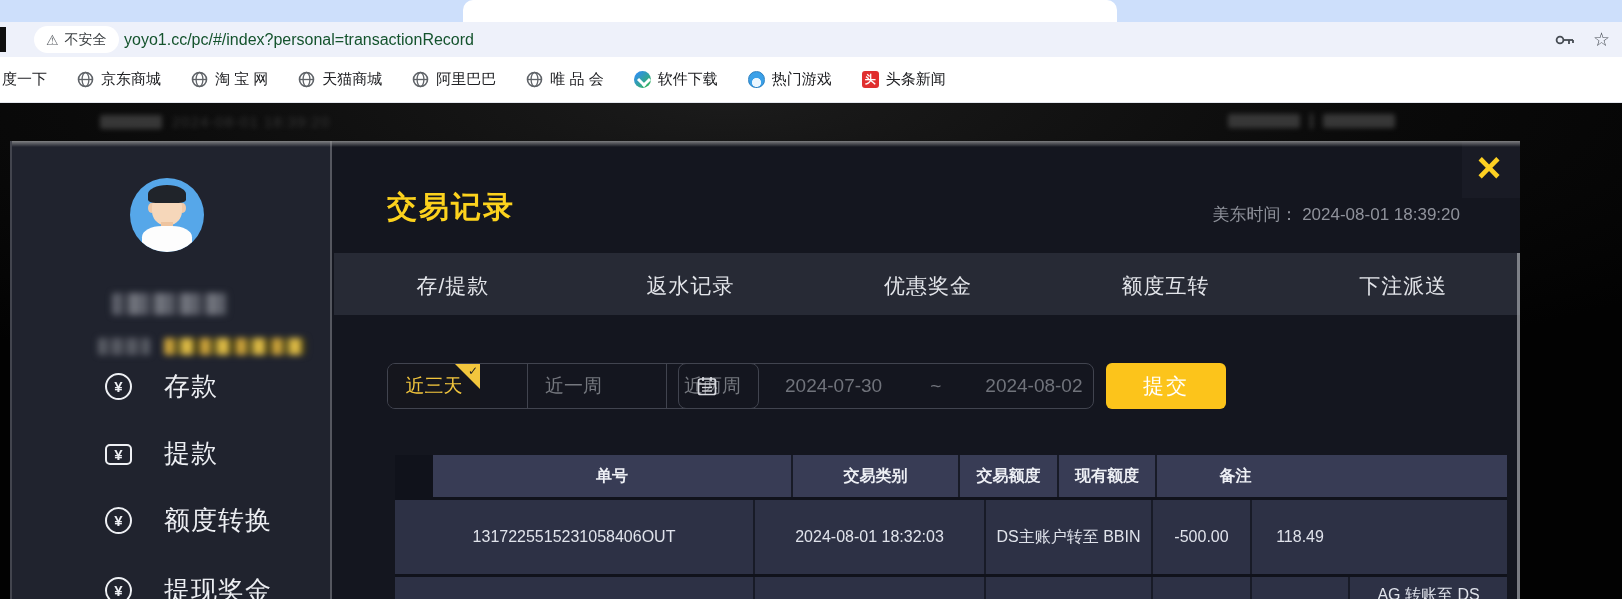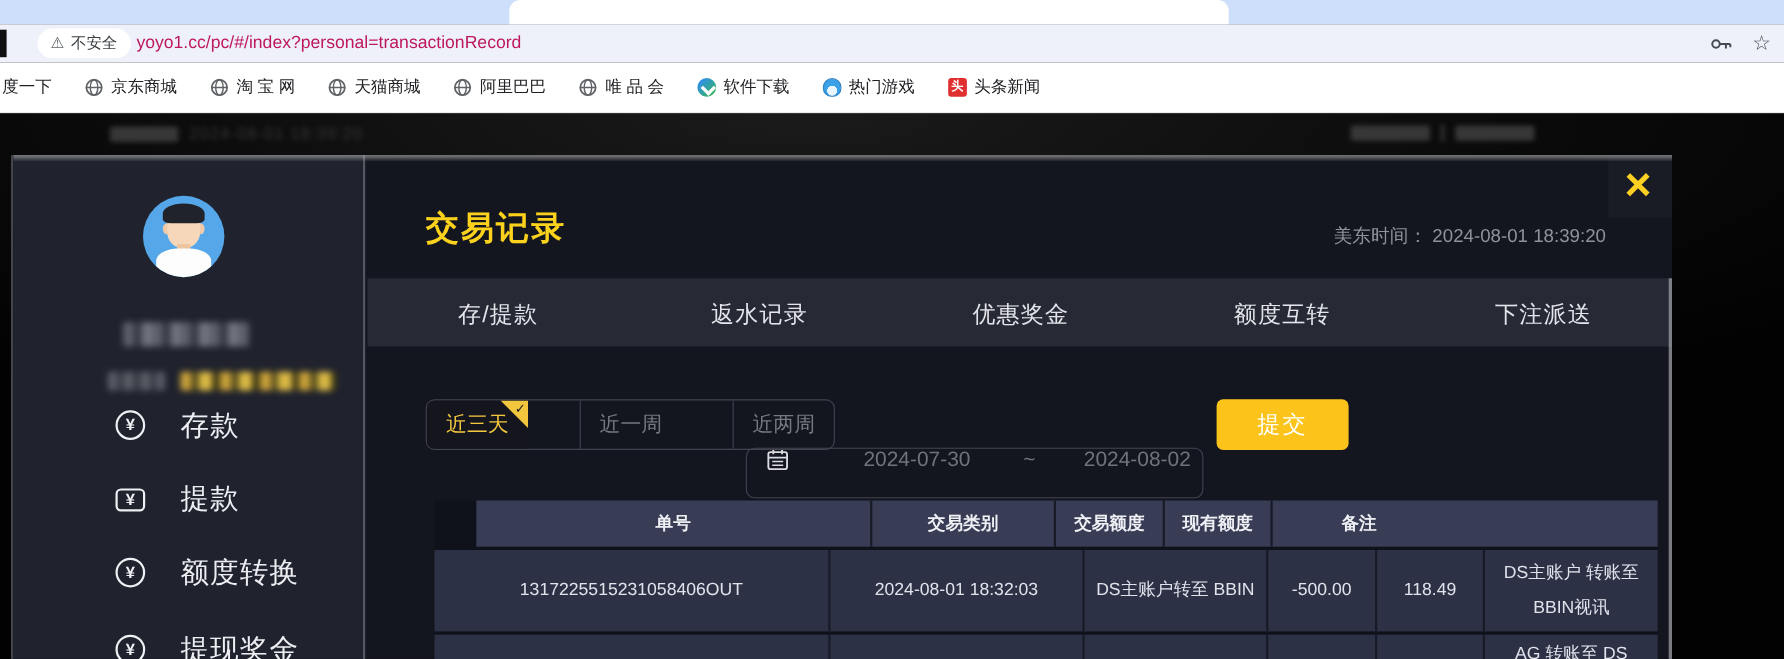--- a/index.html
+++ b/index.html
@@ -6,21 +6,21 @@
   body { font-family:"Liberation Sans","DejaVu Sans",sans-serif; background:#000; }
   .screen { position:relative; width:1622px; height:599px; overflow:hidden; background:#070707; }
 
   
   .tabstrip { position:absolute; left:0; top:0; width:1622px; height:22px; background:#cddffb; }
   .active-tab { position:absolute; left:463px; top:0; width:654px; height:22px; background:#fff; border-radius:10px 10px 0 0; }
   .urlbar-row { position:absolute; left:0; top:22px; width:1622px; height:35px; background:#eef1fa; }
   .left-nub { position:absolute; left:0; top:5px; width:6px; height:25px; background:#101010; }
   .security-chip { position:absolute; left:34px; top:4px; height:27px; padding:0 12px; background:#fff; border-radius:14px; display:flex; align-items:center; gap:6px; color:#3c4043; font-size:14px; }
   .warn-glyph { font-size:14px; color:#5f6368; }
-  .url-text { position:absolute; left:124px; top:0; height:45px; line-height:35px; font-size:16px; color:#be185d; }
+  .url-text { position:absolute; left:124px; top:0; height:45px; line-height:35px; font-size:16px; color:#14532d; }
   .omni-icons { position:absolute; right:12px; top:0; height:35px; display:flex; align-items:center; gap:22px; color:#454b52; }
   .star-glyph { font-size:19px; }
   .bookmarks { position:absolute; left:0; top:57px; width:1622px; height:46px; background:#fff; display:flex; align-items:center; gap:30px; padding-left:2px; border-bottom:1px solid #e4e7ee; }
   .bm { display:flex; align-items:center; gap:7px; font-size:15px; color:#202124; white-space:nowrap; }
   .fav { width:17px; height:17px; display:inline-block; flex:0 0 auto; }
   .fav svg { display:block; }
   .fav-dl { border-radius:50%; background:linear-gradient(135deg,#2f8df4 10%,#35b558 90%); position:relative; }
   .fav-dl::after { content:""; position:absolute; left:5px; top:4px; width:7px; height:7px; border-left:3px solid #fff; border-bottom:3px solid #fff; transform:rotate(-45deg); }
   .fav-pg { border-radius:50% 50% 46% 46%; background:radial-gradient(circle at 50% 70%, #eaf6ff 0 34%, #3aa0e8 36%); border:1px solid #2b7fc0; }
   .fav-tt { border-radius:3px; background:#e02f2f; color:#fff; font-size:11px; line-height:17px; text-align:center; font-weight:bold; }
@@ -71,21 +71,21 @@
   .tab { flex:1 1 0; display:flex; align-items:center; justify-content:center; font-size:21px; color:#e3e5ea; cursor:pointer; border-top:4px solid transparent; letter-spacing:1px; }
   .tab.active { background:#14161f; border-top:4px solid #fdd022; color:#fcd21d; }
 
   .filter-row { position:absolute; left:0; top:222px; width:1188px; height:46px; }
   .btn-group { position:absolute; left:53px; top:0; height:46px; display:flex; border:1px solid #41444f; border-radius:8px; overflow:hidden;gap:47px; }
   .qbtn { width:92px; height:100%; display:flex; align-items:center; justify-content:center; font-size:19px; color:#75787f; border-left:1px solid #41444f; position:relative; cursor:pointer; background:transparent; }
   .qbtn:first-child { border-left:none; }
   .qbtn.active { color:#f2c63d; background:#15161d; }
   .corner-fold { position:absolute; top:0; right:0; width:0; height:0; border-top:25px solid #f2c63d; border-left:25px solid transparent; }
   .corner-check { position:absolute; top:0px; right:2px; font-size:12px; font-weight:bold; color:#1c1d24; z-index:2; }
-  .date-box { position:absolute; left:344px; top:0; width:416px; height:46px; border:1px solid #41444f; border-radius:8px; display:flex; cursor:pointer;margin-top:44px; }
+  .date-box { position:absolute; left:344px; top:0; width:416px; height:46px; border:1px solid #41444f; border-radius:8px; display:flex; align-items:center; cursor:pointer; }
   .cal-icon { margin-left:18px; width:20px; height:20px; }
   .d-from { margin-left:68px; font-size:19px; color:#70737b; }
   .d-sep { margin-left:48px; font-size:19px; color:#70737b; }
   .d-to { margin-left:44px; font-size:19px; color:#70737b; }
   .submit-btn { position:absolute; left:772px; top:0; width:120px; height:46px; background:#fcc41b; border:none; border-radius:6px; color:#fff; font-size:21px; letter-spacing:2px; cursor:pointer; font-family:inherit; }
 
   .tbl { position:absolute; left:61px; top:314px; width:1112px; background:#10121b; }
   .trow { display:flex; }
   .trow.head { background:#383c55; height:42px;margin-left:38px; }
   .trow.body { background:#2d3145; height:74px; margin-top:3px; }
@@ -297,21 +297,20 @@
           <div class="tcell c3">交易额度</div>
           <div class="tcell c4">现有额度</div>
           <div class="tcell c5">备注</div>
         </div>
         <div class="trow body">
           <div class="tcell c0">1317225515231058406OUT</div>
           <div class="tcell c1">2024-08-01 18:32:03</div>
           <div class="tcell c2">DS主账户转至 BBIN</div>
           <div class="tcell c3 neg">-500.00</div>
           <div class="tcell c4">118.49</div>
-          <div class="tcell c5">DS主账户 转账至 BBIN视讯</div>
         </div>
         <div class="trow body">
           <div class="tcell c0"></div>
           <div class="tcell c1"></div>
           <div class="tcell c2"></div>
           <div class="tcell c3 neg"></div>
           <div class="tcell c4"></div>
           <div class="tcell c5" style="align-items:flex-start">AG 转账至 DS</div>
         </div>
       </div>

